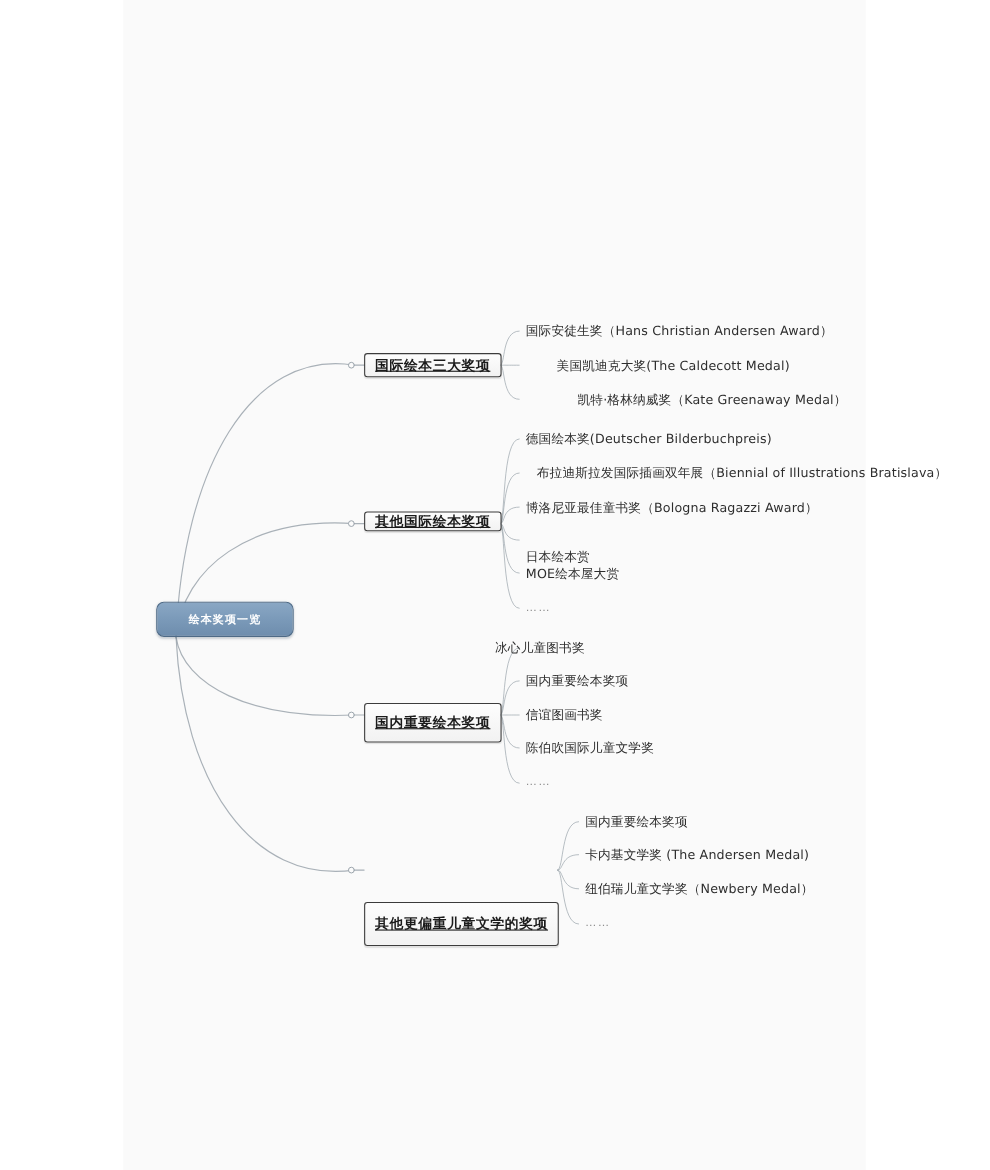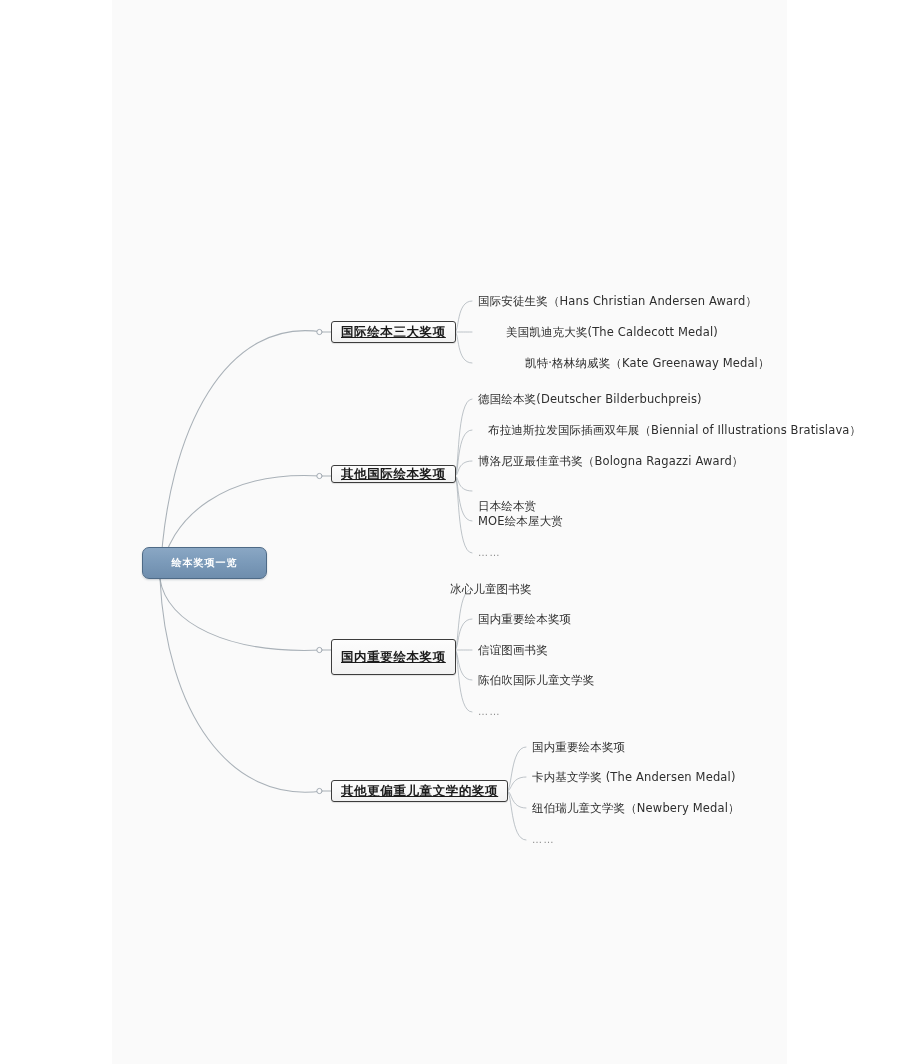--- a/index.html
+++ b/index.html
@@ -150,21 +150,21 @@
         <div class="node leaf-node" style="left: 478px; top: 521px;">MOE绘本屋大赏</div>
         <div class="node leaf-node ellipsis" style="left: 478px; top: 553px;">……</div>
         <div class="node branch-node" style="left: 331px; top: 639px; min-width: 122px; height: 36px;">
           <span>国内重要绘本奖项</span>
         </div>
         <div class="node leaf-node" style="left: 450px; top: 589px;">冰心儿童图书奖</div>
         <div class="node leaf-node" style="left: 478px; top: 619px;">国内重要绘本奖项</div>
         <div class="node leaf-node" style="left: 478px; top: 650px;">信谊图画书奖</div>
         <div class="node leaf-node" style="left: 478px; top: 680px;">陈伯吹国际儿童文学奖</div>
         <div class="node leaf-node ellipsis" style="left: 478px; top: 712px;">……</div>
-        <div class="node branch-node" style="left: 331px; top: 780px; min-width: 174px; height: 22px;">
+        <div class="node branch-node" style="left: 331px; top: 820px; min-width: 174px; height: 40px;">
           <span>其他更偏重儿童文学的奖项</span>
         </div>
         <div class="node leaf-node" style="left: 532px; top: 747px;">国内重要绘本奖项</div>
         <div class="node leaf-node" style="left: 532px; top: 777px;">卡内基文学奖 (The Andersen Medal)</div>
         <div class="node leaf-node" style="left: 532px; top: 808px; text-align: center;">纽伯瑞儿童文学奖（Newbery Medal）</div>
         <div class="node leaf-node ellipsis" style="left: 532px; top: 840px;">……</div>
       </div>
   </div>
 </div>
 

